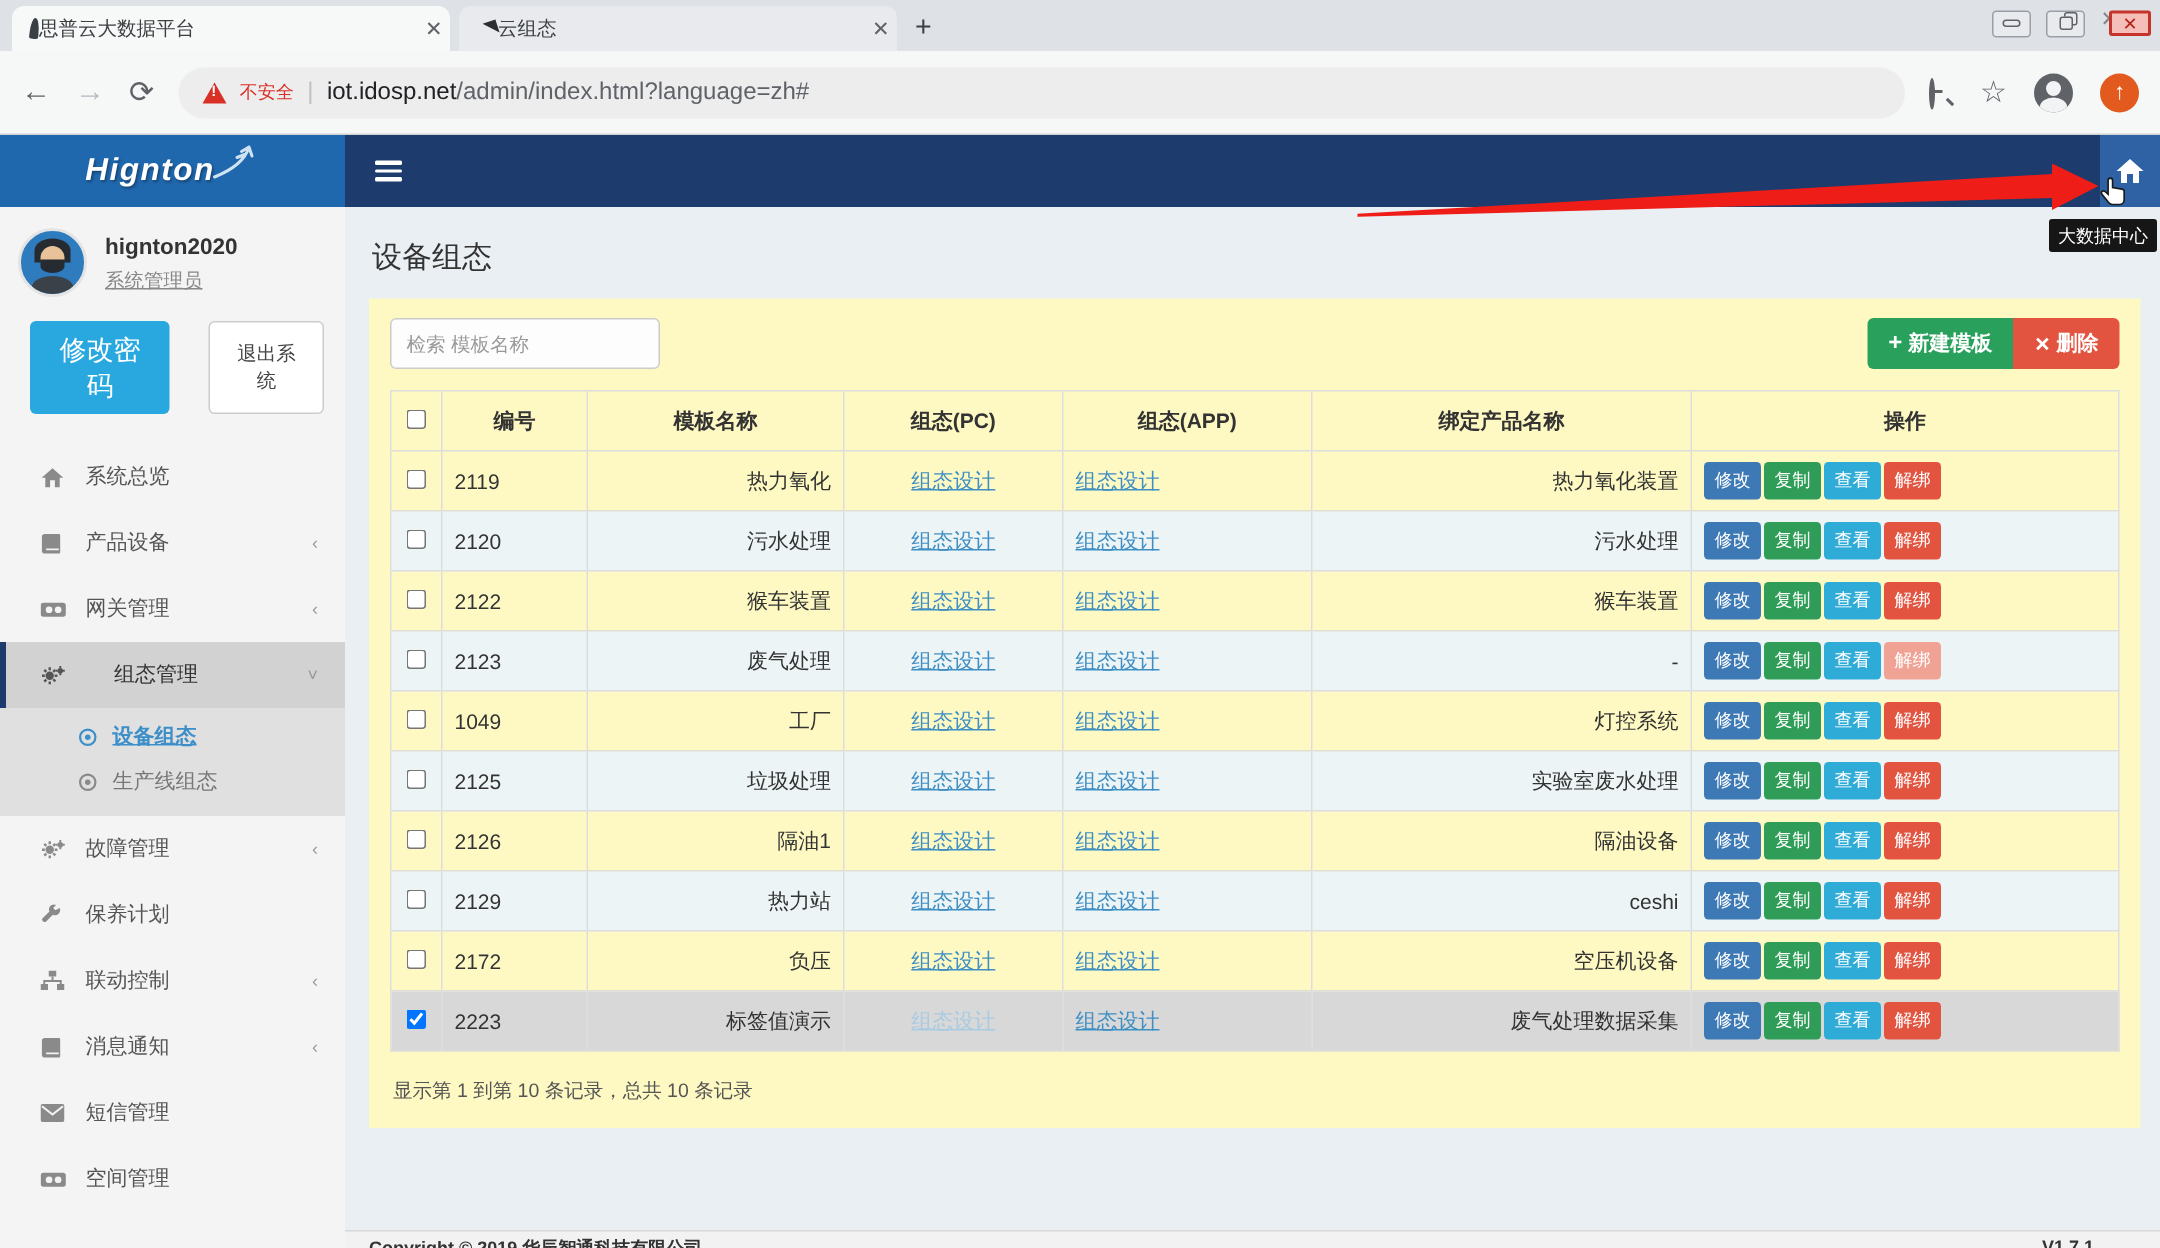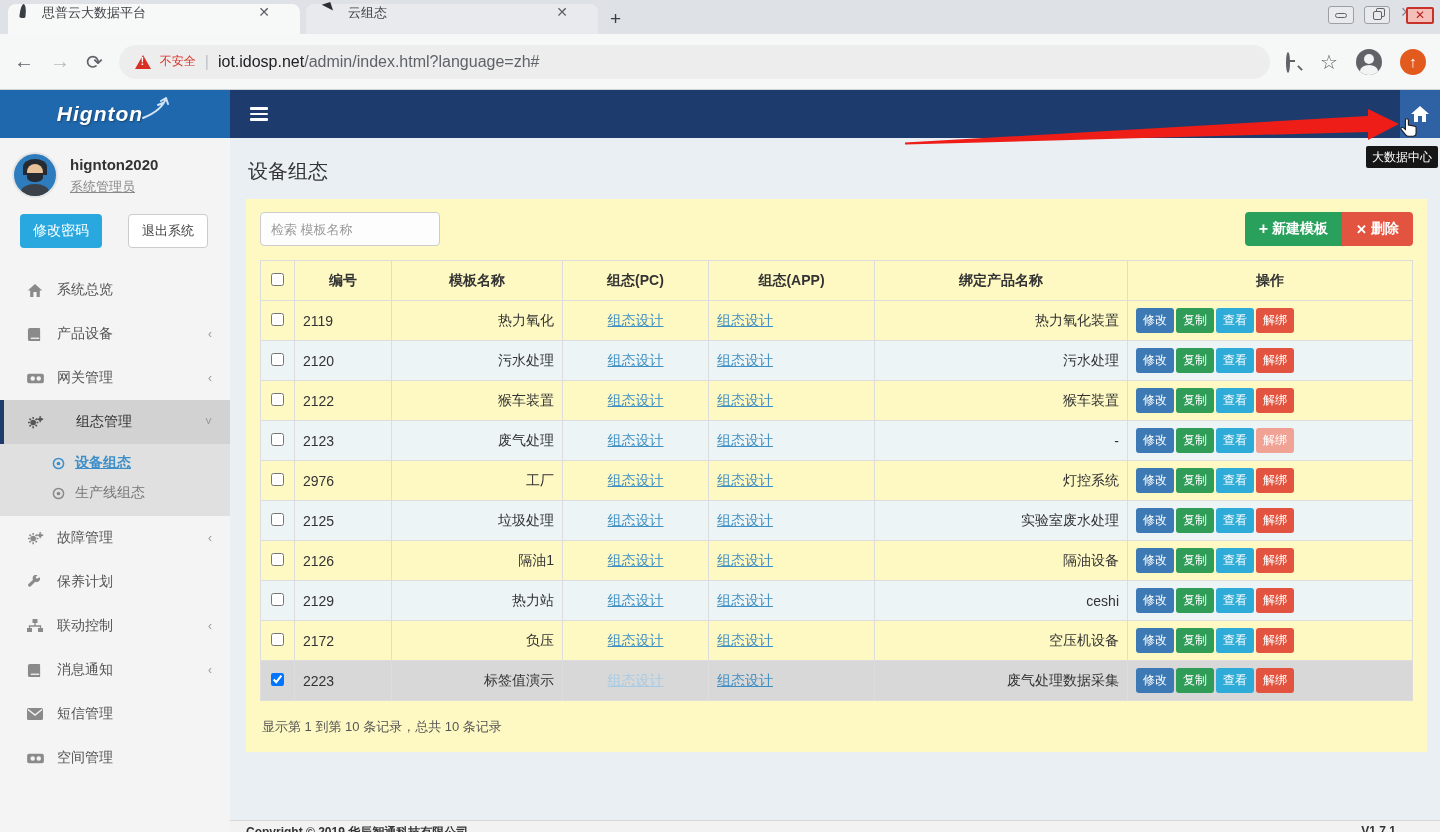--- a/index.html
+++ b/index.html
@@ -1,21 +1,21 @@
 <!DOCTYPE html>
 <html><head>
 <meta charset="utf-8">
 <style>
   * { margin:0; padding:0; box-sizing:border-box; }
   html,body { width:1440px; height:832px; overflow:hidden; font-family:"Liberation Sans","DejaVu Sans",sans-serif; }
   body { position:relative; background:#e9eff2; }
 
   
   .tabstrip { height:34px; background:#dee1e6; display:flex; align-items:flex-end; position:relative; }
-  .tab { display:flex; gap:16px; height:30px; padding:0 26px 0 12px; font-size:13px; color:#3c4043; }
+  .tab { display:flex; align-items:center; gap:0; height:30px; padding:0 1px 0 12px; font-size:13px; color:#3c4043; }
   .tab.active { background:#f7f8f8; border-radius:8px 8px 0 0; width:292px; }
   .tab.secondary { background:#e8eaed; border-radius:8px 8px 0 0; width:292px; margin-left:6px; }
   .tab .title { flex:1; white-space:nowrap; overflow:hidden; }
   .tab .close { color:#5f6368; font-size:14px; padding:0 4px; }
   .favicon-feather { width:6px; height:14px; background:#3a3f45; border-radius:60% 60% 50% 50%/90% 90% 10% 10%; transform:rotate(6deg); }
   .favicon-plane { width:0; height:0; border-left:5px solid transparent; border-right:9px solid #2b2f33; border-bottom:9px solid transparent; transform:rotate(-18deg); }
   .newtab-btn { font-size:19px; color:#3c4043; padding:0 12px 4px 12px; }
   .win-controls { position:absolute; right:6px; top:4px; display:flex; align-items:center; gap:10px; }
   .wc { width:26px; height:18px; border:1px solid #9aa0a6; border-radius:3px; display:flex; align-items:center; justify-content:center; background:#e8eaed; color:#5f6368; font-size:11px; }
   .wc .min { width:12px; height:5px; border:1px solid #5f6368; border-radius:3px; }
@@ -58,21 +58,21 @@
   .sidebar { position:absolute; top:48px; left:0; width:230px; bottom:0; background:#f4f4f5; overflow:hidden; }
   .profile { padding:14px 14px 0 12px; display:flex; gap:12px; }
   .u-avatar { width:46px; height:46px; border-radius:50%; background:#2e7bbd; position:relative; overflow:hidden; border:2px solid #e4e4e4; }
   .u-avatar .hair { position:absolute; left:9px; top:5px; width:24px; height:16px; border-radius:50% 50% 0 0; background:#262b31; }
   .u-avatar .face { position:absolute; left:13px; top:10px; width:16px; height:16px; border-radius:50%; background:#e8c39a; }
   .u-avatar .beard { position:absolute; left:13px; top:19px; width:16px; height:9px; border-radius:0 0 50% 50%; background:#262b31; }
   .u-avatar .torso { position:absolute; left:7px; top:30px; width:28px; height:16px; border-radius:50% 50% 0 0; background:#3a4148; }
   .p-name { font-size:15px; font-weight:bold; color:#333; margin-top:4px; }
   .p-role { font-size:13px; color:#888; margin-top:5px;text-decoration:underline; }
   .p-actions { display:flex; gap:26px; padding:16px 14px 6px 20px; }
-  .btn-chpwd { background:#29a8e0; color:#fff; border:none; font-size:14px; padding:7px 13px; border-radius:4px; }
+  .btn-chpwd { background:#29a8e0; color:#fff; border:none; font-size:18px; padding:7px 13px; border-radius:4px; }
   .btn-logout { background:#fff; color:#444; border:1px solid #ccc; font-size:13px; padding:7px 13px; border-radius:4px; }
 
   .menu { margin-top:14px; }
   .menu-item { position:relative; display:flex; align-items:center; height:44px; padding-left:27px; font-size:14px; color:#555; }
   .menu-item .mi-icon { width:17px; margin-right:13px; color:#8a8a8a; display:flex; }
   .menu-item .chev { position:absolute; right:18px; color:#999; font-size:12px; }
   .menu-item.active { background:#d2d2d2; border-left:4px solid #1d3c6d; padding-left:23px; color:#333;gap:19px; }
   .menu-item.active .mi-icon { color:#555; }
   .submenu { background:#e0e0e0; padding:4px 0 8px 0; }
   .submenu-item { display:flex; align-items:center; height:30px; padding-left:52px; font-size:14px; color:#777; }
@@ -403,21 +403,21 @@
               <td style="text-align:center;"><input type="checkbox" style=""></td>
               <td class="c-id">2123</td>
               <td class="c-name">废气处理</td>
               <td class="c-pc"><a class="cfg-link">组态设计</a></td>
               <td class="c-app"><a class="cfg-link">组态设计</a></td>
               <td class="c-product">-</td>
               <td class="c-actions"><span class="act-btn act-edit">修改</span><span class="act-btn act-copy">复制</span><span class="act-btn act-view">查看</span><span class="act-btn act-unbind faded">解绑</span></td>
             </tr>
             <tr class="">
               <td style="text-align:center;"><input type="checkbox" style=""></td>
-              <td class="c-id">2976</td>
+              <td class="c-id">1049</td>
               <td class="c-name">工厂</td>
               <td class="c-pc"><a class="cfg-link">组态设计</a></td>
               <td class="c-app"><a class="cfg-link">组态设计</a></td>
               <td class="c-product">灯控系统</td>
               <td class="c-actions"><span class="act-btn act-edit">修改</span><span class="act-btn act-copy">复制</span><span class="act-btn act-view">查看</span><span class="act-btn act-unbind">解绑</span></td>
             </tr>
             <tr class="striped">
               <td style="text-align:center;"><input type="checkbox" style=""></td>
               <td class="c-id">2125</td>
               <td class="c-name">垃圾处理</td>

